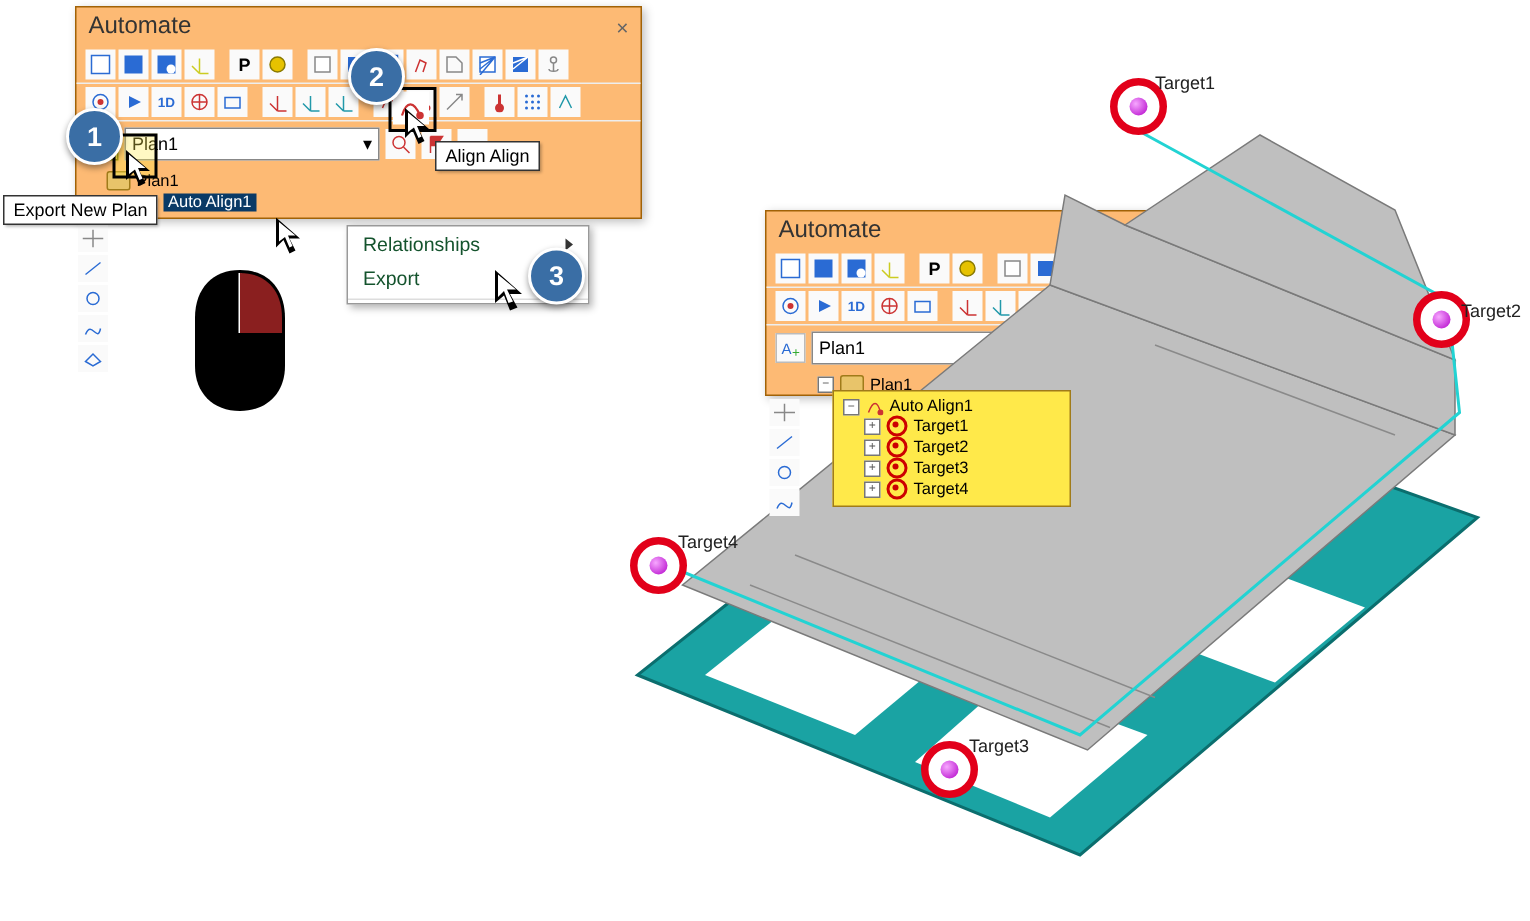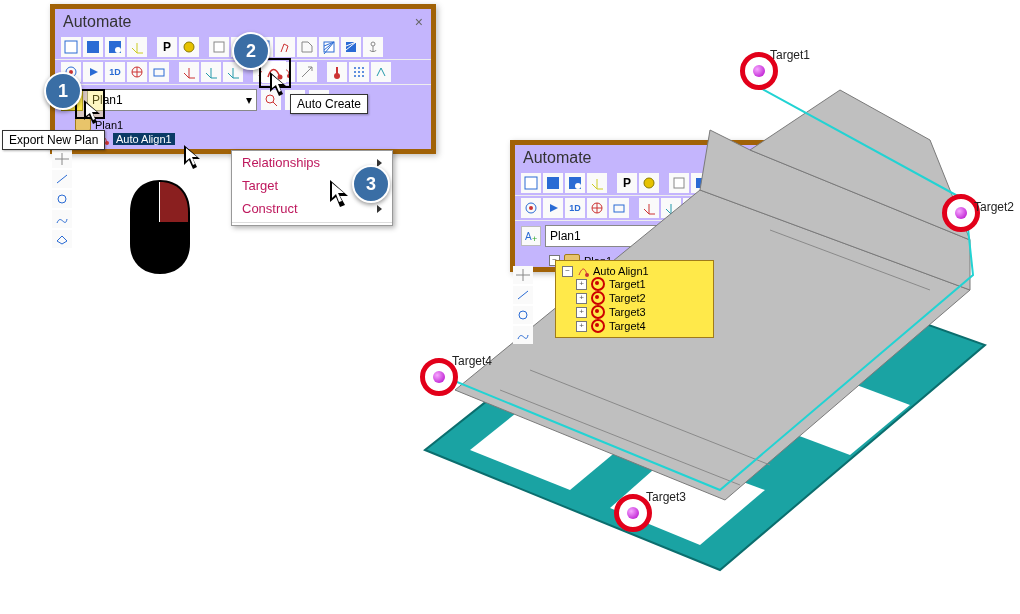--- a/index.html
+++ b/index.html
@@ -1,18 +1,18 @@
 <!DOCTYPE html>
 <html><head>
 <meta charset="utf-8">
 <style>
   html,body{margin:0;padding:0;width:1020px;height:614px;font-family:"Segoe UI",Arial,sans-serif;font-size:12px;background:#fff;overflow:hidden}
   .stage{position:relative;width:1020px;height:614px}
   
-  .panel{position:absolute;background:#c4b5fd;border:5px solid #a16207;box-shadow:2px 2px 6px rgba(0,0,0,0.25)}
+  .panel{position:absolute;background:#fdba74;border:1px solid #a16207;box-shadow:2px 2px 6px rgba(0,0,0,0.25)}
   .panel-title{display:flex;align-items:center;justify-content:space-between;padding:4px 8px;font-size:16px;color:#333}
   .close-x{color:#666;font-size:14px;cursor:default}
   .toolbar{display:flex;flex-wrap:wrap;gap:2px;padding:2px 6px;border-bottom:1px solid #eee}
   .tb-icon{width:18px;height:18px;border:1px solid transparent;display:flex;align-items:center;justify-content:center;font-size:12px;background:#fafafa}
   .tb-icon svg{display:block}
   .tb-sep{width:6px}
   .plan-row{display:flex;align-items:center;gap:4px;padding:4px 6px}
   .plan-btn{width:20px;height:20px;border:1px solid #8a7a00;background:#ffe94a;display:flex;align-items:center;justify-content:center;font-size:11px;font-weight:bold}
   .plan-select{flex:0 0 160px;height:20px;border:1px solid #888;display:flex;align-items:center;justify-content:space-between;padding:0 4px;background:#fff}
   .tree{padding:2px 6px 8px 20px;position:relative}
@@ -23,21 +23,21 @@
   
   .badge{position:absolute;width:34px;height:34px;border-radius:50%;background:#3a6ea5;border:2px solid #fff;box-shadow:0 2px 4px rgba(0,0,0,0.4);color:#fff;font-size:18px;font-weight:600;display:flex;align-items:center;justify-content:center;z-index:50}
   
   .tooltip{position:absolute;background:#fff;border:1px solid #333;padding:2px 6px;font-size:12px;box-shadow:1px 1px 2px rgba(0,0,0,0.3);z-index:40}
   
   .hl{position:absolute;border:2px solid #000;background:rgba(255,233,74,0.0);z-index:30}
   
   .cursor{position:absolute;z-index:60}
   
   .ctxmenu{position:absolute;background:#fff;border:1px solid #999;box-shadow:2px 2px 5px rgba(0,0,0,0.3);width:160px;z-index:35}
-  .ctxitem{display:flex;align-items:center;justify-content:space-between;padding:4px 10px;font-size:13px;color:#be185d;border-bottom:0}
+  .ctxitem{display:flex;align-items:center;justify-content:space-between;padding:4px 10px;font-size:13px;color:#14532d;border-bottom:0}
   .ctxitem.sub::after{content:"";border-left:5px solid #333;border-top:4px solid transparent;border-bottom:4px solid transparent}
   .ctxitem.highlight{background:#c4d94a}
   .ctxdiv{height:1px;background:#ddd;margin:2px 0}
   
   .mouse{position:absolute;z-index:20}
   
   .yellow-tree{position:absolute;background:#ffe94a;border:1px solid #a07b1a;padding:4px 6px;font-size:11px;z-index:25}
   .yellow-tree .tree-row{padding:0}
   .target-ic{width:10px;height:10px;border:2px solid #c00;border-radius:50%;display:inline-block;position:relative}
   .target-ic::after{content:"";position:absolute;left:2px;top:2px;width:4px;height:4px;background:#c00;border-radius:50%}
@@ -363,42 +363,39 @@
 
 <div class="badge" style="left:232px;top:32px">
       <span>2</span>
     </div>
 
 <svg class="cursor" style="left:270px;top:72px" width="22" height="28">
       <polygon points="0,0 0,20 5,15 9,24 13,22 9,14 16,14" fill="#000"></polygon>
       <polygon points="2,3 2,16 6,13 9,20 11,19 8,12 13,12" fill="#fff"></polygon>
     </svg>
 
-<div class="tooltip" style="left:290px;top:94px"><span>Auto Create</span></div>
+<div class="tooltip" style="left:290px;top:94px"><span>Align Align</span></div>
 
 <svg class="mouse" style="left:124px;top:178px" width="72" height="100">
   <path d="M36 2C18 2 6 14 6 34v32c0 18 12 30 30 30s30-12 30-30V34C66 14 54 2 36 2z" fill="#000"></path>
   <path d="M36 4v40" stroke="#fff" stroke-width="2"></path>
   <path d="M36 4C52 4 64 14 64 34v10H36z" fill="#8a1f1f"></path>
 </svg>
 
 <svg class="cursor" style="left:184px;top:145px" width="22" height="28">
       <polygon points="0,0 0,20 5,15 9,24 13,22 9,14 16,14" fill="#000"></polygon>
       <polygon points="2,3 2,16 6,13 9,20 11,19 8,12 13,12" fill="#fff"></polygon>
     </svg>
 
 <div class="ctxmenu" style="left:231px;top:150px">
   <div class="ctxitem sub">
         <span>Relationships</span>
       </div>
   <div class="ctxitem sub">
-        <span>Target</span>
-      </div>
-  <div class="ctxitem sub">
-        <span>Construct</span>
+        <span>Export</span>
       </div>
   <div class="ctxdiv"></div>
 </div>
 
 <div class="badge" style="left:352px;top:165px">
       <span>3</span>
     </div>
 
 <svg class="cursor" style="left:330px;top:180px" width="26" height="32">
       <polygon points="0,0 0,22 6,17 10,27 15,25 10,16 18,16" fill="#000"></polygon>

